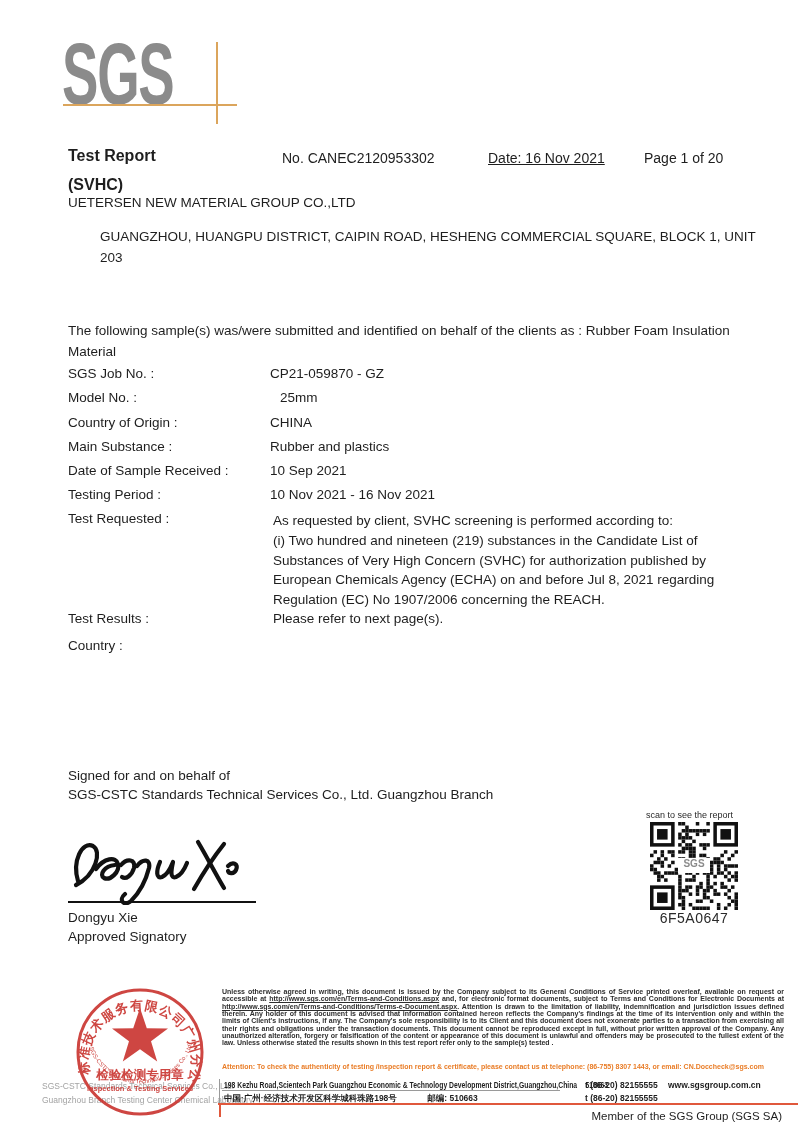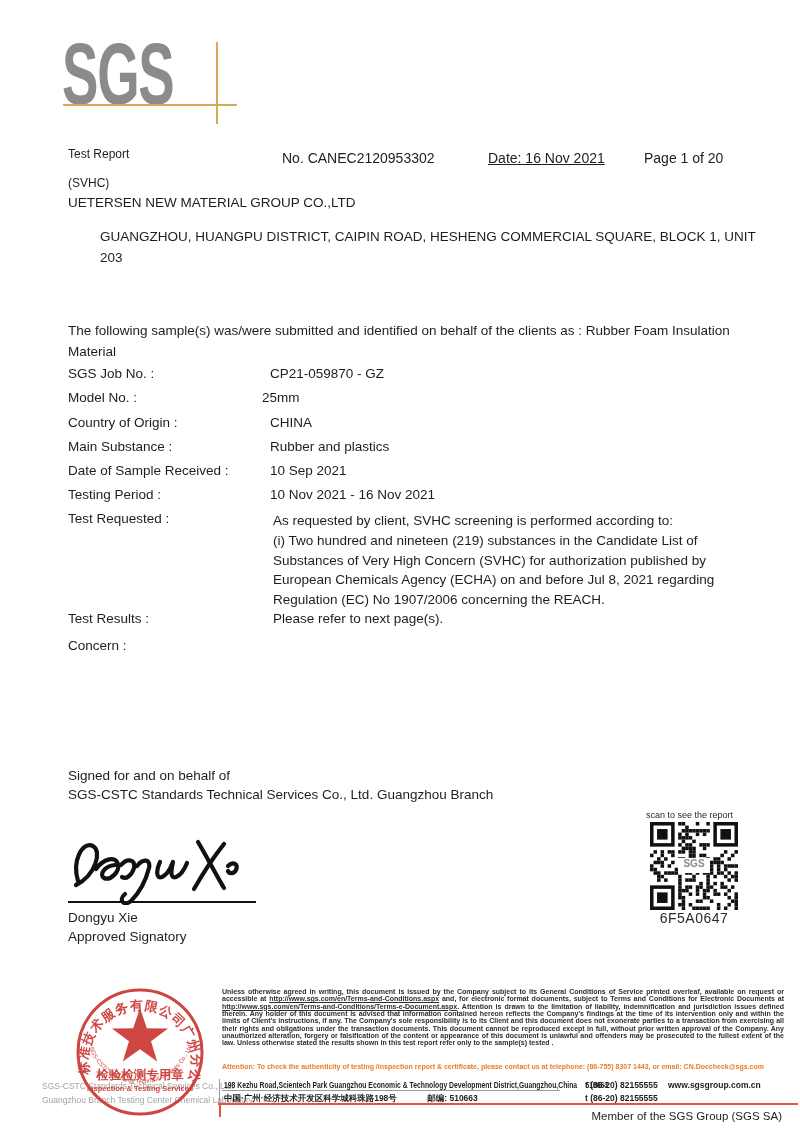--- a/index.html
+++ b/index.html
@@ -8,21 +8,21 @@
   .page { position:relative; width:800px; height:1131px; background:#fff; overflow:hidden; }
   .abs { position:absolute; }
   .pre { white-space:pre-line; }
 
   
   .logo-text { font-weight:bold; color:#8b8b8b; font-size:88px; line-height:1;
                transform:scaleX(.62); transform-origin:left top; letter-spacing:-2px; }
   .xline { background:#dba55c; }
 
   
-  .title { font-size:12px; font-weight:normal; }
+  .title { font-size:16px; font-weight:bold; }
   .hmeta { font-size:14px; }
 
   .body13 { font-size:13.5px; line-height:21px; }
 
   .field-label { font-size:13.5px; }
   .field-value { font-size:13.5px; }
 
   
   .sum-box { border:2px solid #111; display:flex; }
   .sum-left { width:542px; padding:5px 9px; font-size:13.5px; line-height:21px; border-right:2px solid #111; }
@@ -70,21 +70,21 @@
   <div class="abs body13 pre" style="left:68px; top:226px; width:700px;margin-left:32px;">GUANGZHOU, HUANGPU DISTRICT, CAIPIN ROAD, HESHENG COMMERCIAL SQUARE, BLOCK 1, UNIT
 203</div>
 
   <div class="abs body13 pre" style="left:68px; top:320px; width:700px;">The following sample(s) was/were submitted and identified on behalf of the clients as : Rubber Foam Insulation
 Material</div>
 
   <div class="abs field-label" style="left:68px; top:366px;">SGS Job No. :</div>
   <div class="abs field-value" style="left:270px; top:366px;">CP21-059870 - GZ</div>
 
   <div class="abs field-label" style="left:68px; top:390px;">Model No. :</div>
-  <div class="abs field-value" style="left:262px; top:390px;">25mm</div>
+  <div class="abs field-value" style="left:280px; top:390px;">25mm</div>
 
   <div class="abs field-label" style="left:68px; top:415px;">Country of Origin :</div>
   <div class="abs field-value" style="left:270px; top:415px;">CHINA</div>
 
   <div class="abs field-label" style="left:68px; top:439px;">Main Substance :</div>
   <div class="abs field-value" style="left:270px; top:439px;">Rubber and plastics</div>
 
   <div class="abs field-label" style="left:68px; top:463px;">Date of Sample Received :</div>
   <div class="abs field-value" style="left:270px; top:463px;">10 Sep 2021</div>
 
@@ -94,21 +94,21 @@
   <div class="abs field-label" style="left:68px; top:511px;">Test Requested :</div>
   <div class="abs field-value pre" style="left:273px; top:511px; width:470px; line-height:19.8px;">As requested by client, SVHC screening is performed according to:
 (i) Two hundred and nineteen (219) substances in the Candidate List of
 Substances of Very High Concern (SVHC) for authorization published by
 European Chemicals Agency (ECHA) on and before Jul 8, 2021 regarding
 Regulation (EC) No 1907/2006 concerning the REACH.</div>
 
   <div class="abs field-label" style="left:68px; top:611px;">Test Results :</div>
   <div class="abs field-value" style="left:273px; top:611px;">Please refer to next page(s).</div>
 
-  <div class="abs body13" style="left:68px; top:635px;">Concern :</div>
+  <div class="abs body13" style="left:68px; top:635px;">Country :</div>
 
   <div class="abs body13" style="left:68px; top:765px;">Signed for and on behalf of</div>
   <div class="abs body13" style="left:68px; top:784px;">SGS-CSTC Standards Technical Services Co., Ltd. Guangzhou Branch</div>
 
   <svg class="abs" style="left:66px; top:833px;" width="180" height="72" viewBox="0 0 180 72">
     <g fill="none" stroke="#111" stroke-width="4.2" stroke-linecap="round" stroke-linejoin="round">
       <path d="M12 48 C6 28 16 8 27 13 C36 18 30 42 10 52"></path>
       <path d="M30 36 C38 25 50 23 52 31 C54 39 44 48 38 45 C33 42 38 33 49 32"></path>
       <path d="M55 32 C61 25 70 26 68 35 C66 42 60 47 56 44"></path>
       <path d="M71 33 C77 25 85 26 83 35 C80 47 75 58 65 68 C58 74 52 67 59 61"></path>

